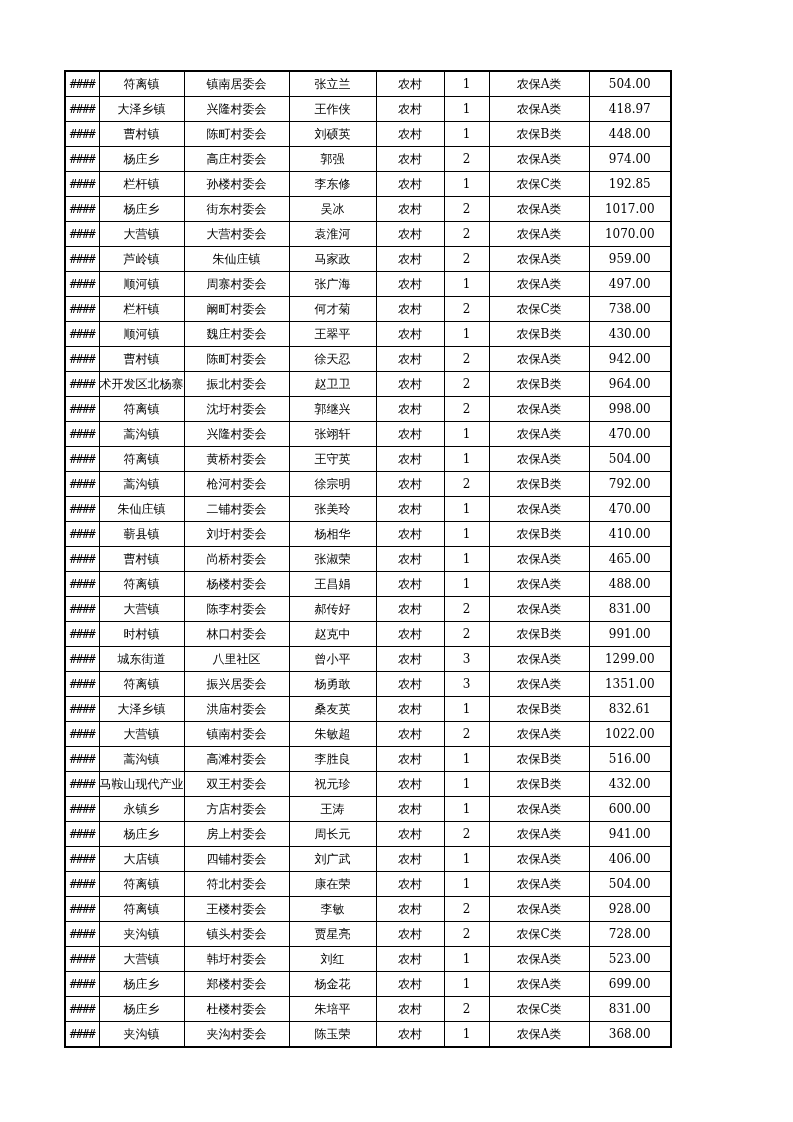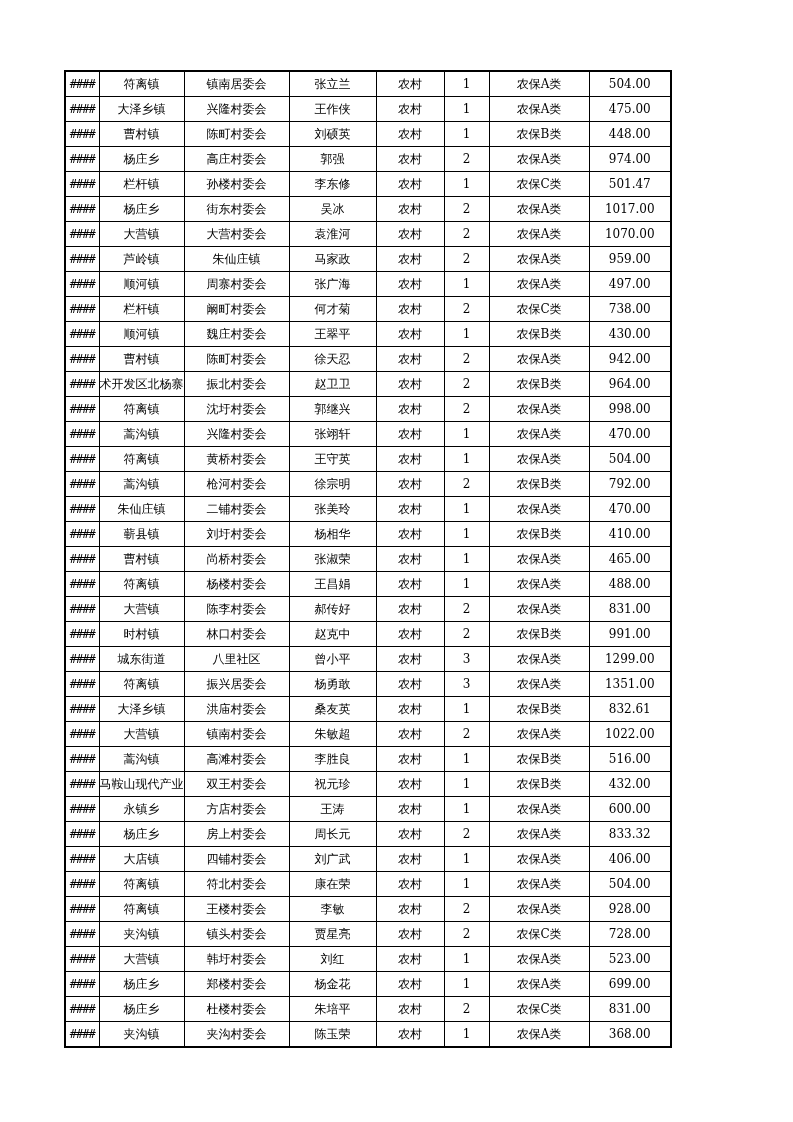--- a/index.html
+++ b/index.html
@@ -86,21 +86,21 @@
           <td class="c7">504.00</td>
         </tr>
         <tr>
           <td class="c0">####</td>
           <td class="c1">大泽乡镇</td>
           <td class="c2">兴隆村委会</td>
           <td class="c3">王作侠</td>
           <td class="c4">农村</td>
           <td class="c5">1</td>
           <td class="c6">农保A类</td>
-          <td class="c7">475.00</td>
+          <td class="c7">418.97</td>
         </tr>
         <tr>
           <td class="c0">####</td>
           <td class="c1">曹村镇</td>
           <td class="c2">陈町村委会</td>
           <td class="c3">刘硕英</td>
           <td class="c4">农村</td>
           <td class="c5">1</td>
           <td class="c6">农保B类</td>
           <td class="c7">448.00</td>
@@ -116,21 +116,21 @@
           <td class="c7">974.00</td>
         </tr>
         <tr>
           <td class="c0">####</td>
           <td class="c1">栏杆镇</td>
           <td class="c2">孙楼村委会</td>
           <td class="c3">李东修</td>
           <td class="c4">农村</td>
           <td class="c5">1</td>
           <td class="c6">农保C类</td>
-          <td class="c7">501.47</td>
+          <td class="c7">192.85</td>
         </tr>
         <tr>
           <td class="c0">####</td>
           <td class="c1">杨庄乡</td>
           <td class="c2">街东村委会</td>
           <td class="c3">吴冰</td>
           <td class="c4">农村</td>
           <td class="c5">2</td>
           <td class="c6">农保A类</td>
           <td class="c7">1017.00</td>
@@ -376,21 +376,21 @@
           <td class="c7">600.00</td>
         </tr>
         <tr>
           <td class="c0">####</td>
           <td class="c1">杨庄乡</td>
           <td class="c2">房上村委会</td>
           <td class="c3">周长元</td>
           <td class="c4">农村</td>
           <td class="c5">2</td>
           <td class="c6">农保A类</td>
-          <td class="c7">833.32</td>
+          <td class="c7">941.00</td>
         </tr>
         <tr>
           <td class="c0">####</td>
           <td class="c1">大店镇</td>
           <td class="c2">四铺村委会</td>
           <td class="c3">刘广武</td>
           <td class="c4">农村</td>
           <td class="c5">1</td>
           <td class="c6">农保A类</td>
           <td class="c7">406.00</td>

